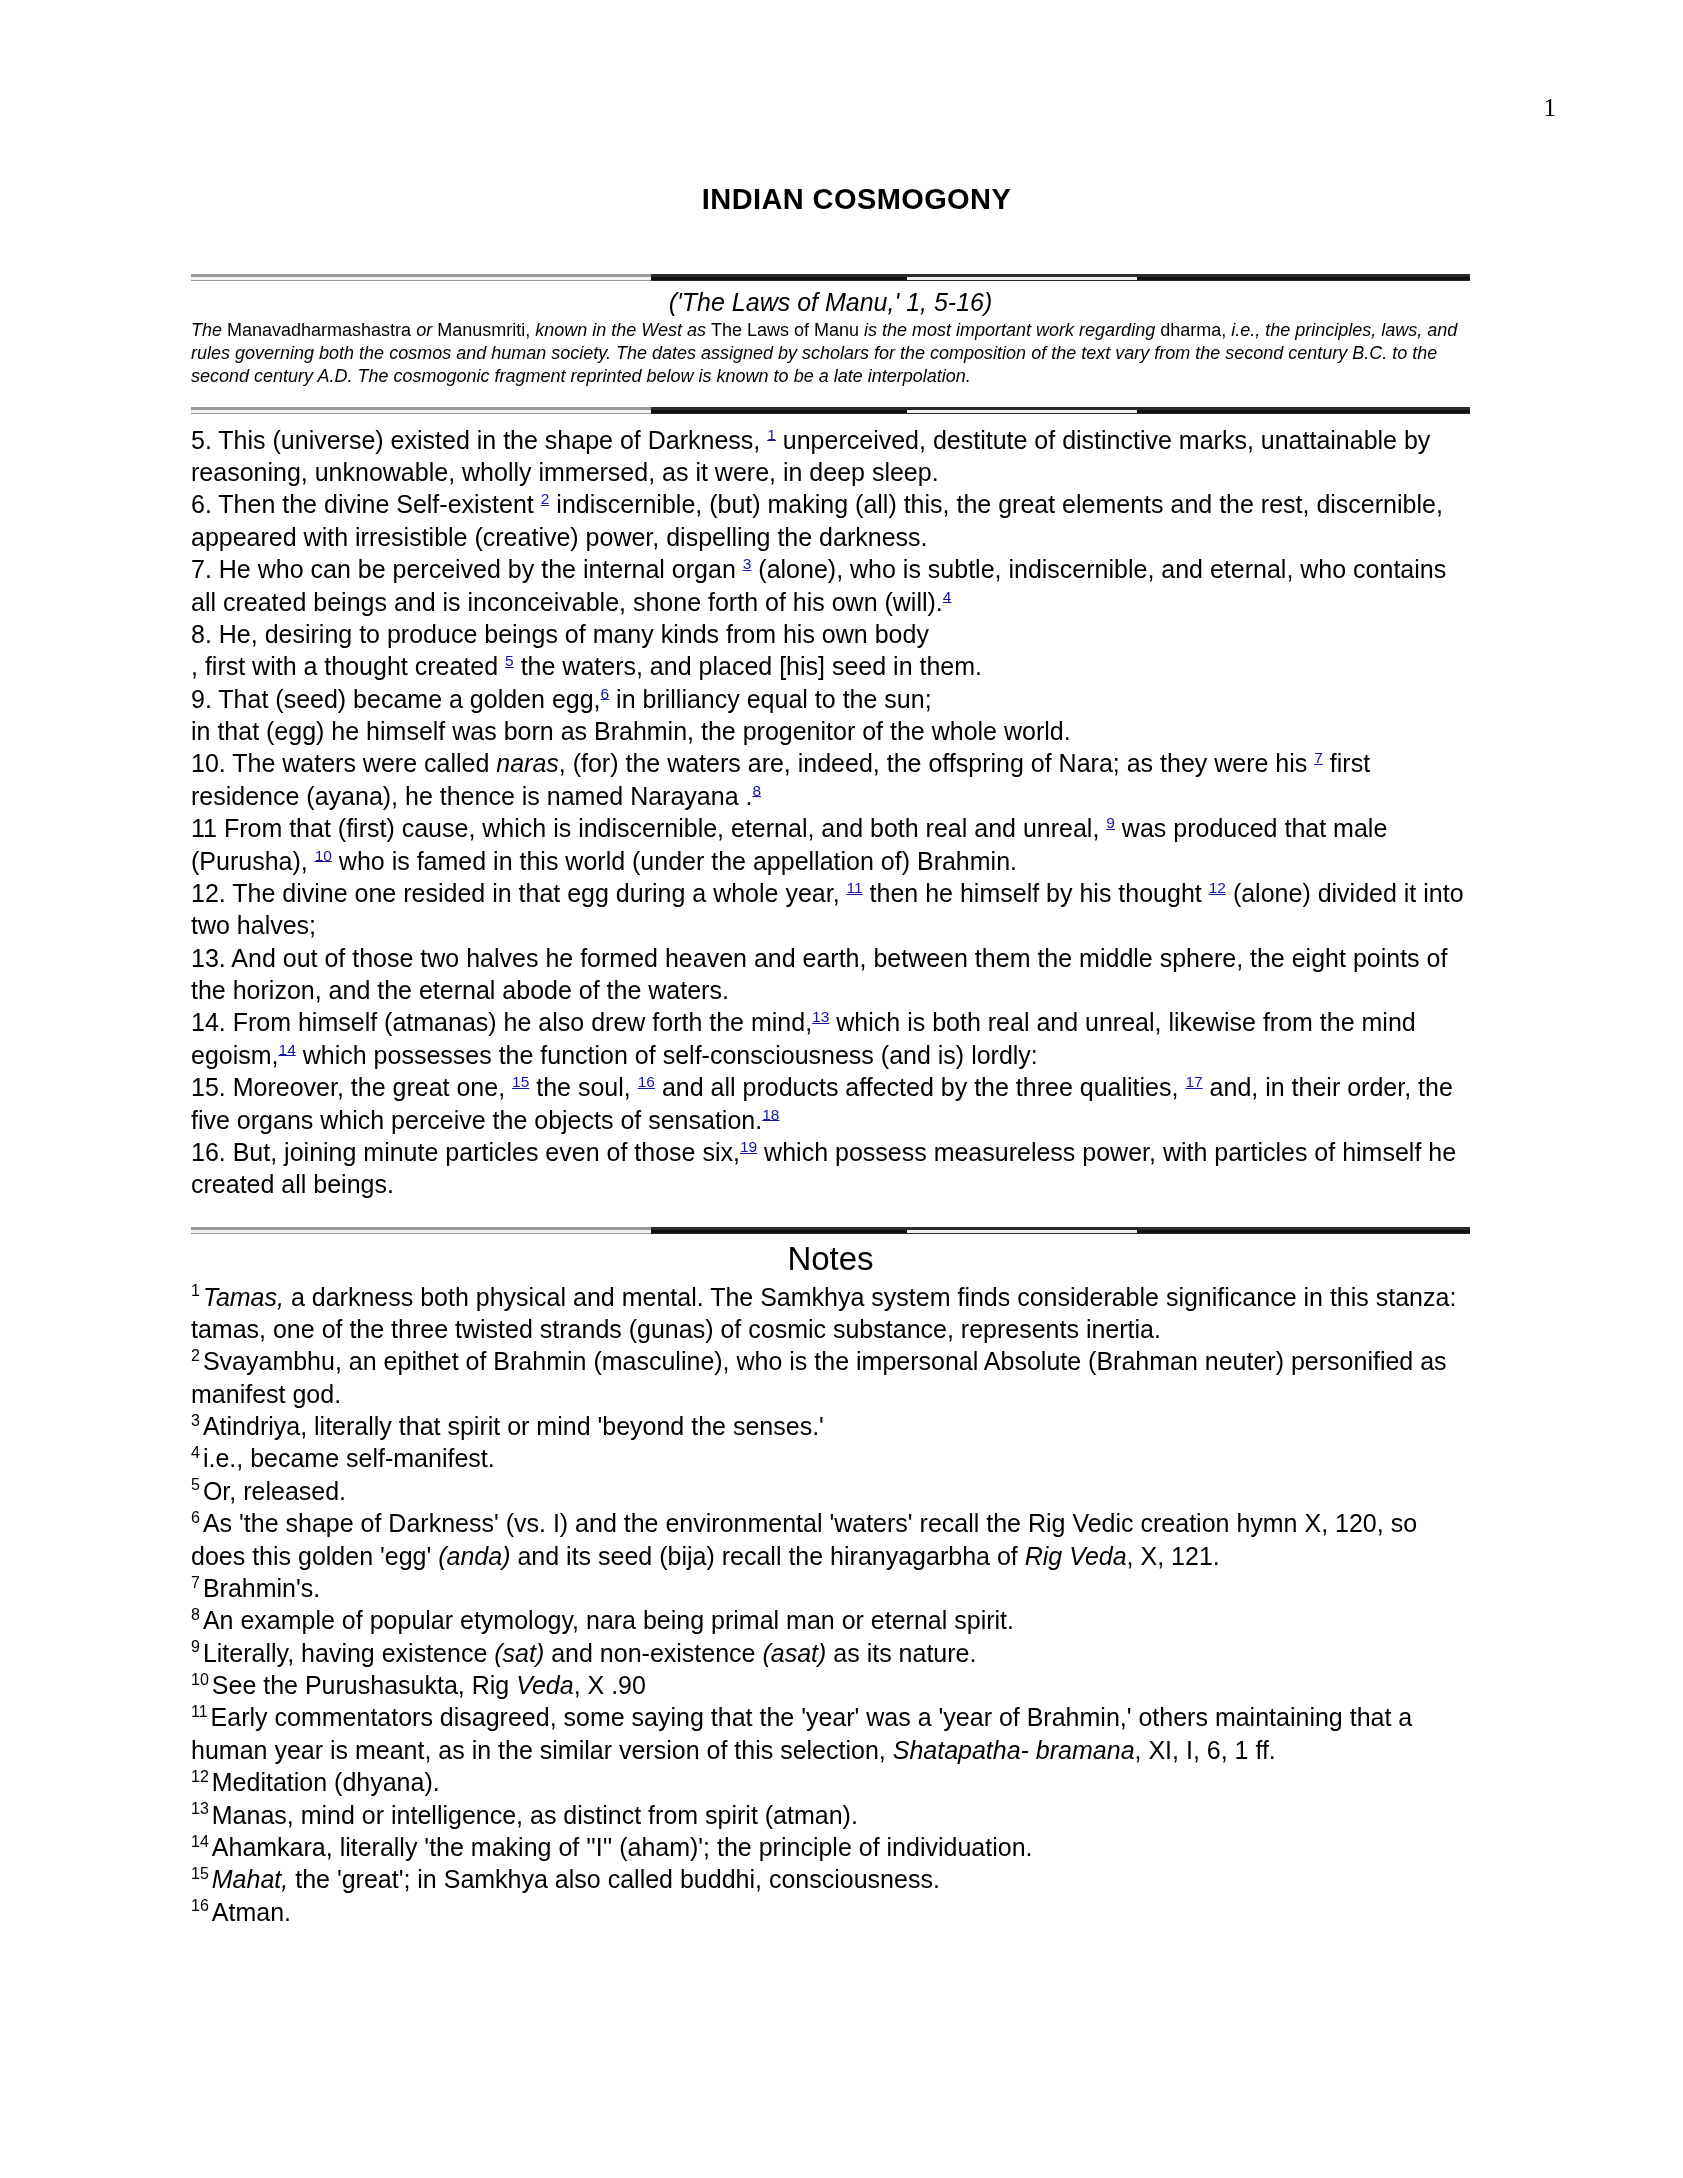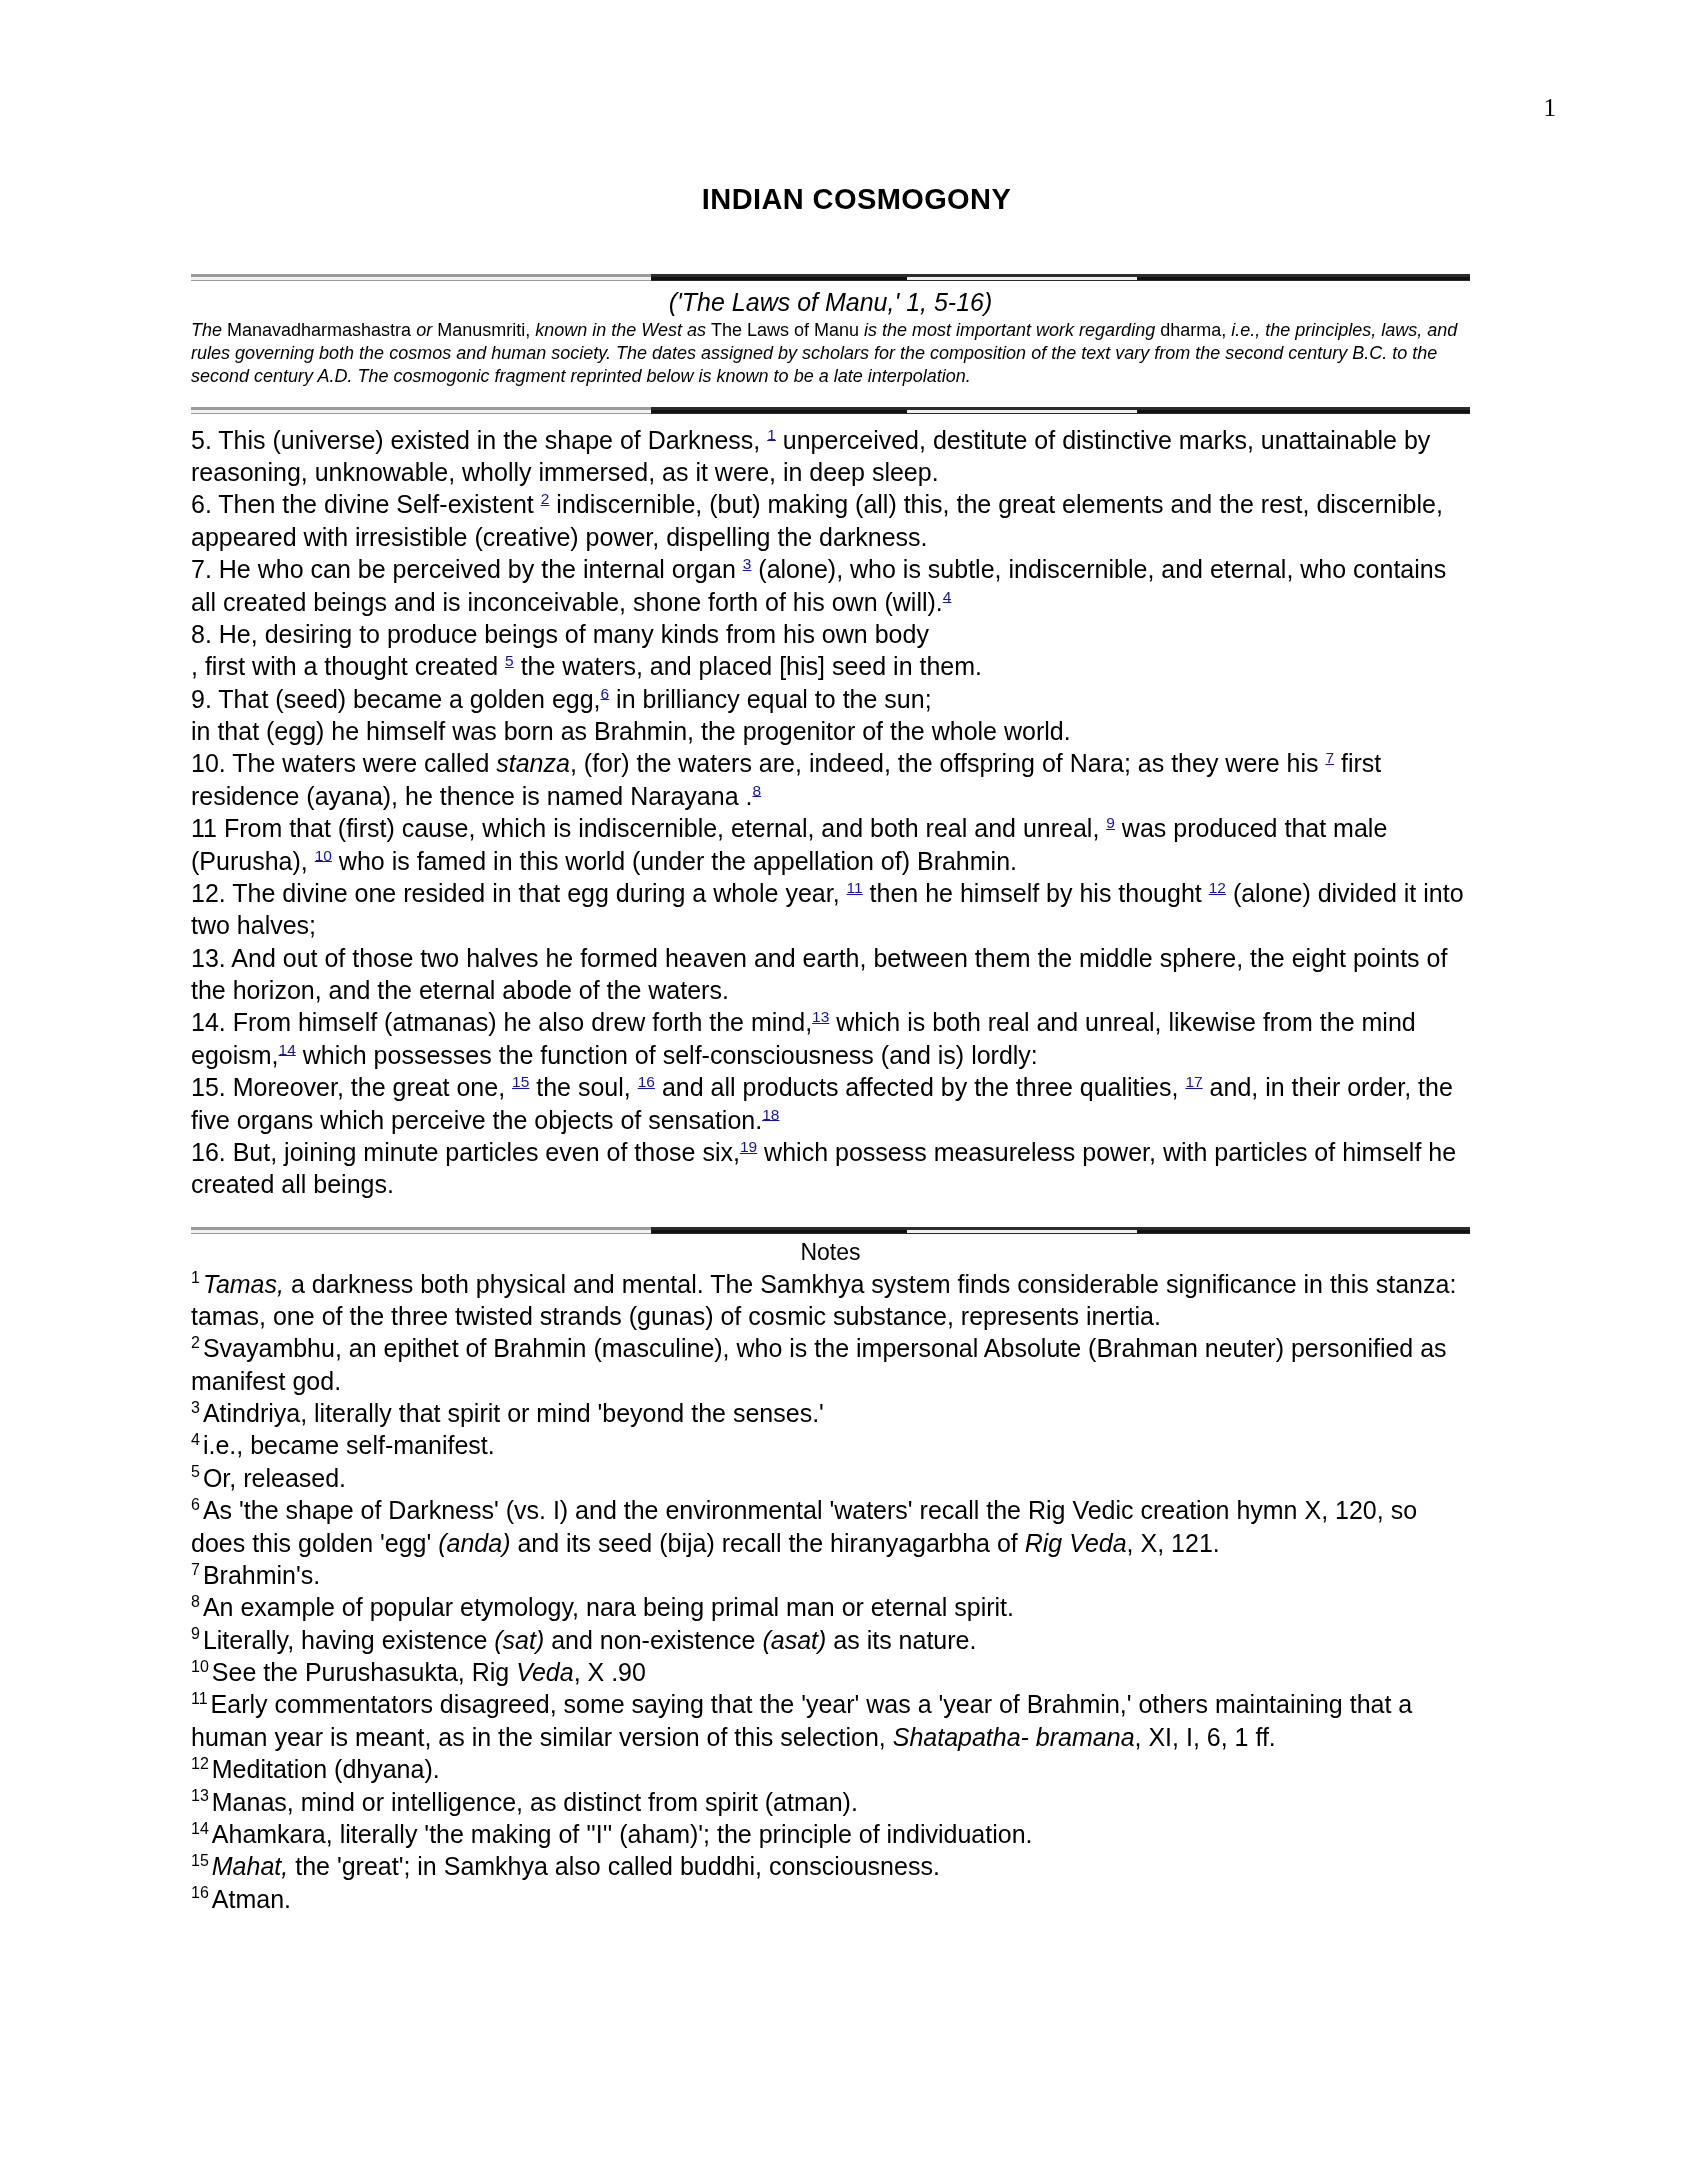--- a/index.html
+++ b/index.html
@@ -98,21 +98,21 @@
     font-size: 0.62em;
     vertical-align: super;
     line-height: 0;
     cursor: pointer;
   }
 
   .hr-3 { margin-top: 26px; }
 
   .notes-heading {
     text-align: center;
-    font-size: 23px;
+    font-size: 33px;
     line-height: 1.30;
     margin-top: 4px;
   }
   .notes {
     font-size: 25px;
     line-height: 1.295;
   }
   .notes .num {
     font-size: 0.64em;
     vertical-align: super;
@@ -140,21 +140,21 @@
     <div class="hr hr-2"></div>
 
     <div class="verses">
         <div class="line"><span>5. This (universe) existed in the shape of Darkness, </span><span class="fnref">1</span><span> unperceived, destitute of distinctive marks, unattainable by reasoning, unknowable, wholly immersed, as it were, in deep sleep.</span></div>
         <div class="line"><span>6. Then the divine Self-existent </span><span class="fnref">2</span><span> indiscernible, (but) making (all) this, the great elements and the rest, discernible, appeared with irresistible (creative) power, dispelling the darkness.</span></div>
         <div class="line"><span>7. He who can be perceived by the internal organ </span><span class="fnref">3</span><span> (alone), who is subtle, indiscernible, and eternal, who contains all created beings and is inconceivable, shone forth of his own (will).</span><span class="fnref">4</span></div>
         <div class="line"><span>8. He, desiring to produce beings of many kinds from his own body</span></div>
         <div class="line"><span>, first with a thought created </span><span class="fnref">5</span><span> the waters, and placed [his] seed in them.</span></div>
         <div class="line"><span>9. That (seed) became a golden egg,</span><span class="fnref">6</span><span> in brilliancy equal to the sun;</span></div>
         <div class="line"><span>in that (egg) he himself was born as Brahmin, the progenitor of the whole world.</span></div>
-        <div class="line"><span>10. The waters were called </span><span class="it" style="font-style: italic;">stanza</span><span>, (for) the waters are, indeed, the offspring of Nara; as they were his </span><span class="fnref">7</span><span> first residence (ayana), he thence is named Narayana .</span><span class="fnref">8</span></div>
+        <div class="line"><span>10. The waters were called </span><span class="it" style="font-style: italic;">naras</span><span>, (for) the waters are, indeed, the offspring of Nara; as they were his </span><span class="fnref">7</span><span> first residence (ayana), he thence is named Narayana .</span><span class="fnref">8</span></div>
         <div class="line"><span>11 From that (first) cause, which is indiscernible, eternal, and both real and unreal, </span><span class="fnref">9</span><span> was produced that male (Purusha), </span><span class="fnref">10</span><span> who is famed in this world (under the appellation of) Brahmin.</span></div>
         <div class="line"><span>12. The divine one resided in that egg during a whole year, </span><span class="fnref">11</span><span> then he himself by his thought </span><span class="fnref">12</span><span> (alone) divided it into two halves;</span></div>
         <div class="line"><span>13. And out of those two halves he formed heaven and earth, between them the middle sphere, the eight points of the horizon, and the eternal abode of the waters.</span></div>
         <div class="line"><span>14. From himself (atmanas) he also drew forth the mind,</span><span class="fnref">13</span><span> which is both real and unreal, likewise from the mind egoism,</span><span class="fnref">14</span><span> which possesses the function of self-consciousness (and is) lordly:</span></div>
         <div class="line"><span>15. Moreover, the great one, </span><span class="fnref">15</span><span> the soul, </span><span class="fnref">16</span><span> and all products affected by the three qualities, </span><span class="fnref">17</span><span> and, in their order, the five organs which perceive the objects of sensation.</span><span class="fnref">18</span></div>
         <div class="line"><span>16. But, joining minute particles even of those six,</span><span class="fnref">19</span><span> which possess measureless power, with particles of himself he created all beings.</span></div>
       </div>
 
     <div class="hr hr-3"></div>
 

